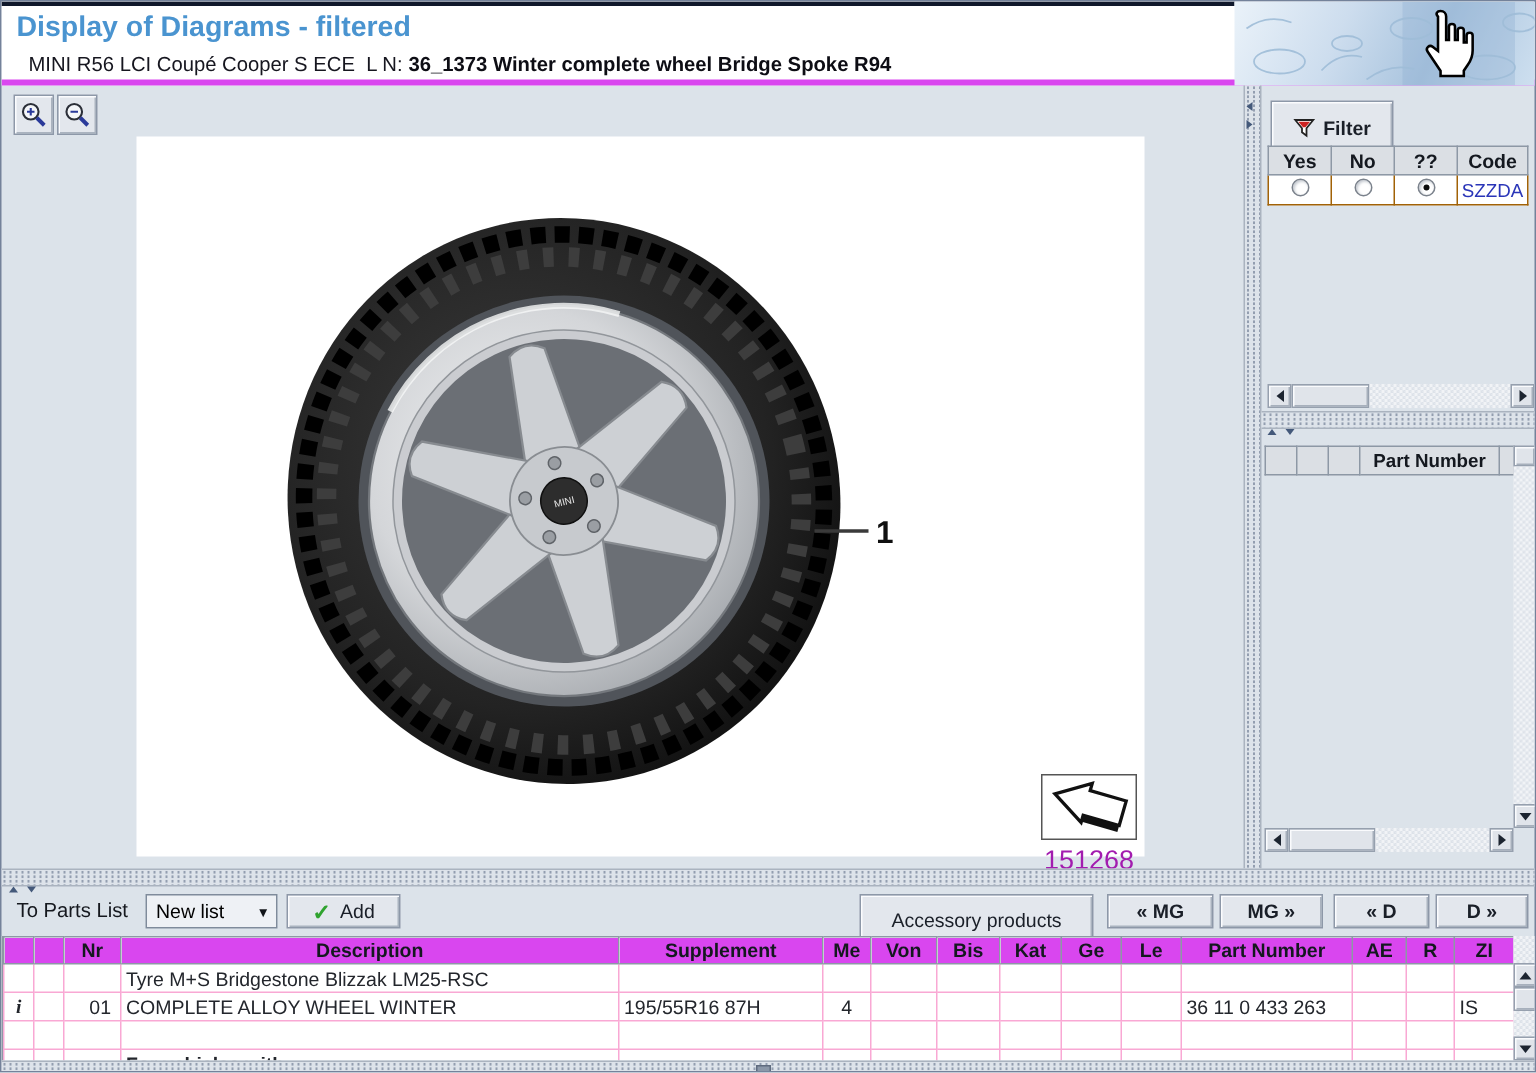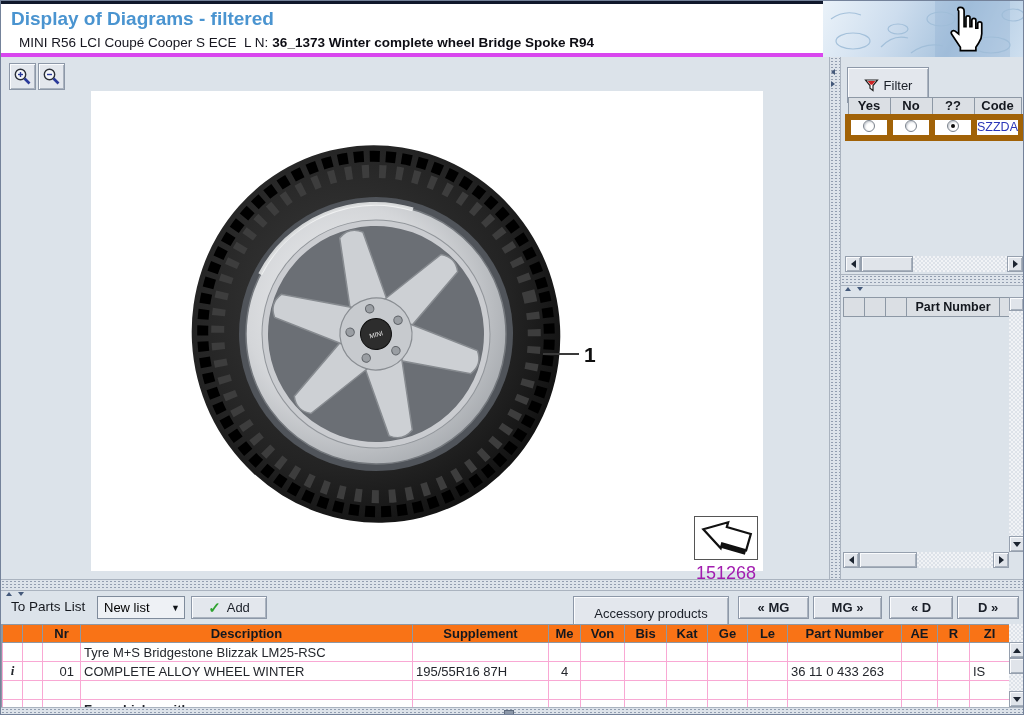--- a/index.html
+++ b/index.html
@@ -49,24 +49,24 @@
   .sb-btn { flex:0 0 16px; width:16px; height:16px; background:#e0e4ea; border:1px solid #96a0ae;
             box-shadow:inset 1px 1px 0 #fafbfd, inset -1px -1px 0 #a7b0bc; display:flex; align-items:center; justify-content:center; }
   .sb-thumb { background:#e0e4ea; border:1px solid #96a0ae; box-shadow:inset 1px 1px 0 #fafbfd, inset -1px -1px 0 #a7b0bc; }
   .sb-track { flex:1 1 auto; background-color:#f1f3f6;
               background-image:linear-gradient(45deg,#dde2e9 25%,transparent 25%,transparent 75%,#dde2e9 75%),
                                linear-gradient(45deg,#dde2e9 25%,transparent 25%,transparent 75%,#dde2e9 75%);
               background-size:4px 4px; background-position:0 0,2px 2px; }
 
   
   .rt-panel { position:absolute; left:840px; top:56px; width:184px; height:217px; }
-  .filter-btn { position:absolute; left:6px; top:10px; width:82px; height:36px; gap:5px; }
+  .filter-btn { position:absolute; left:6px; top:10px; width:82px; height:36px; gap:5px;font-weight:bold; }
   .ftable { position:absolute; left:4px; top:40px; border-collapse:collapse; }
   .ftable th { background:#dbdfe4; border:1px solid #8d98a5; font-size:13px; height:19px; font-weight:bold; color:#14181f; }
-  .ftable td { background:#ffffff; border:6px solid #a16207; height:20px; text-align:center; font-size:12.5px; }
+  .ftable td { background:#ffffff; border:1px solid #a16207; height:20px; text-align:center; font-size:12.5px; }
   .radio { width:12px; height:12px; border-radius:50%; border:1px solid #7b828c; background:#fff; display:inline-block;
            box-shadow:inset 1px 1px 2px #c3c8cf; position:relative; }
   .radio.checked::after { content:''; position:absolute; left:3px; top:3px; width:4px; height:4px; border-radius:50%; background:#0c0c0c; }
   .code-text { color:#2a35b8; }
 
   
   .rb-panel { position:absolute; left:840px; top:287px; width:184px; height:283px; }
   .ptable { position:absolute; left:2px; top:9px; border-collapse:collapse; }
   .ptable th { background:#dbdfe4; border:1px solid #8d98a5; font-size:12.5px; height:19px; font-weight:bold; color:#14181f; }
 
@@ -74,21 +74,21 @@
   .btoolbar { position:absolute; left:0; top:590px; width:1024px; height:33px; }
   .btoolbar .lbl { position:absolute; left:10px; top:8px; font-size:13.5px; color:#15181e; }
   .combo { position:absolute; left:96px; top:5px; width:88px; height:23px; background:#eef1f5; border:1px solid #7f8b9b;
            display:flex; align-items:center; font-size:13px; }
   .combo .val { flex:1; padding-left:6px; }
   .combo .arr { flex:0 0 17px; text-align:center; font-size:9px; color:#101418; }
 
   
   .parts-wrap { position:absolute; left:0; top:623px; width:1008px; height:83px; overflow:hidden; background:#fff; border-left:1px solid #8d98a5; }
   .parts { border-collapse:collapse; table-layout:fixed; width:1008px; }
-  .parts th { background:#f97316; border:1px solid #8d98a5; font-size:13px; height:18px; font-weight:bold; color:#14181f; overflow:hidden; }
+  .parts th { background:#d946ef; border:1px solid #8d98a5; font-size:13px; height:18px; font-weight:bold; color:#14181f; overflow:hidden; }
   .parts td { background:#fff; border:1px solid #f9a8d4; font-size:13px; color:#23262c; height:19px; overflow:hidden; white-space:nowrap; padding:0 3px; }
   .parts .ac { text-align:center; } .parts .ar { text-align:right; padding-right:6px; }
   .info-i { font-family:"Liberation Serif", serif; font-style:italic; font-weight:bold; color:#b03038; font-size:14px; }
   .bold td { font-weight:bold; }
 
   .bottom-strip { position:absolute; left:0; top:706px; width:1024px; height:9px; border-top:1px solid #aab3bf; }
   .strip-handle { position:absolute; left:503px; top:2px; width:10px; height:5px; background:#8b97a8; border:1px solid #5f6b7e; }
 </style>
 </head>
 <body>

